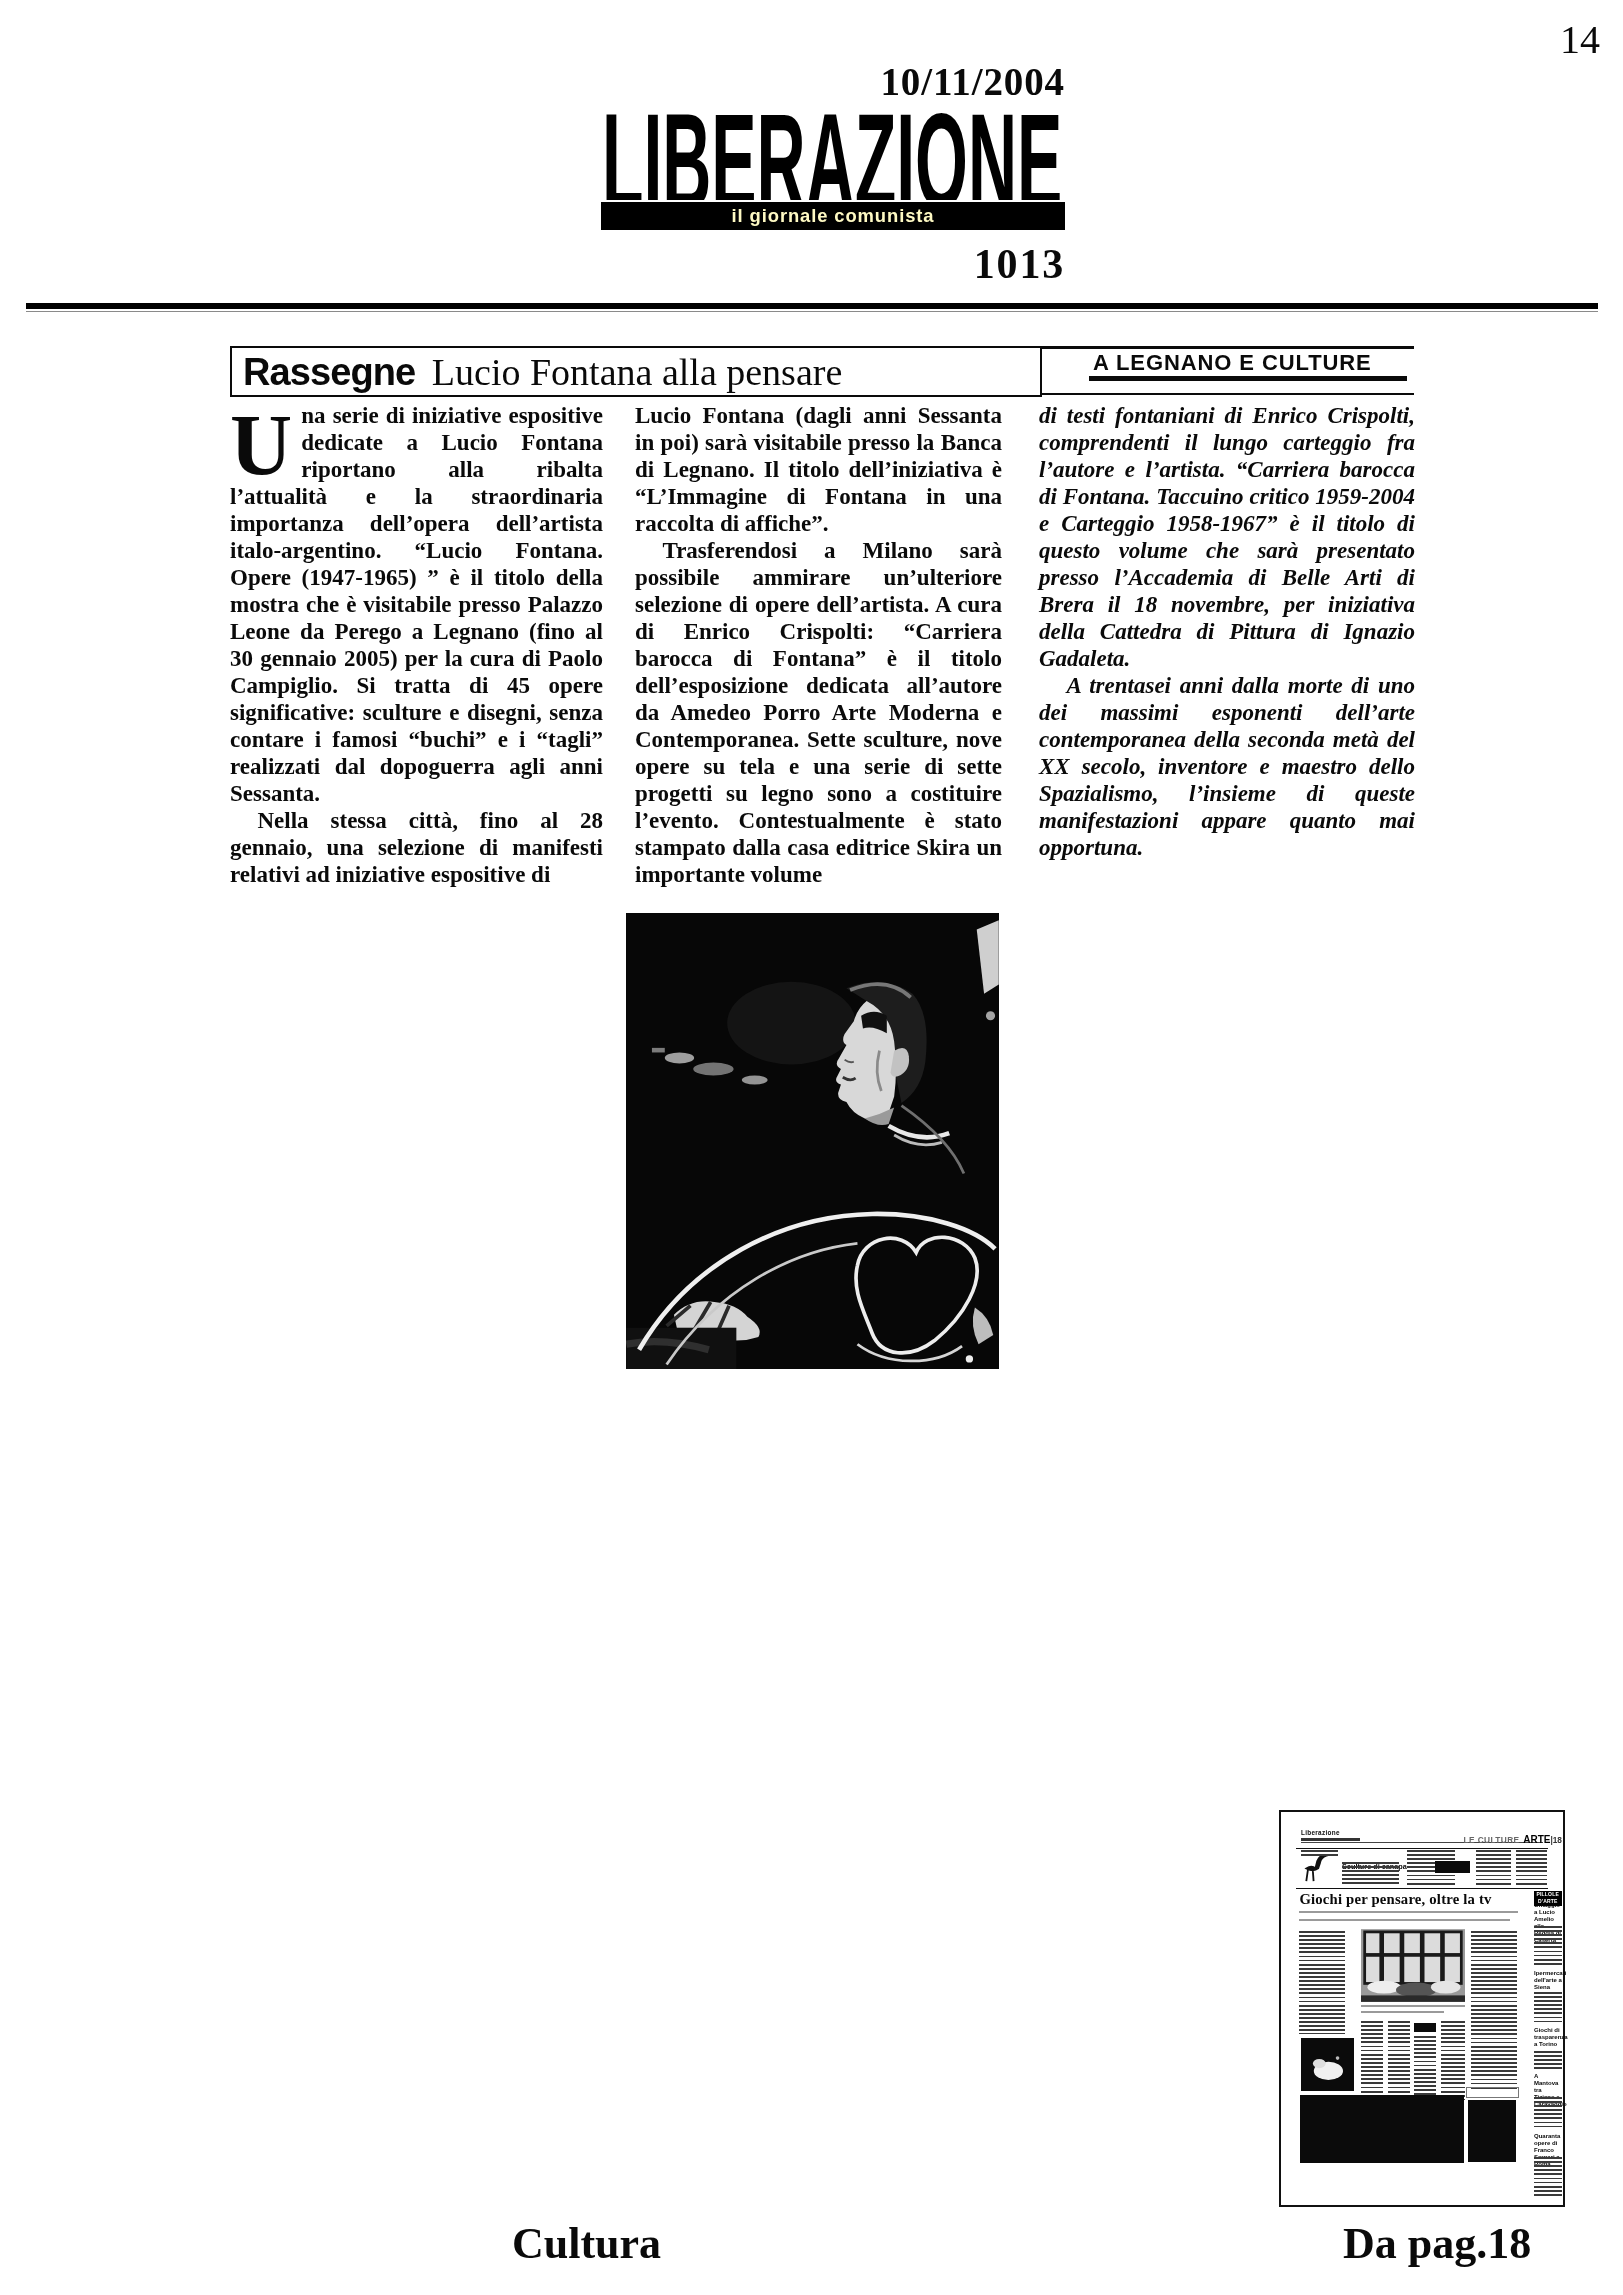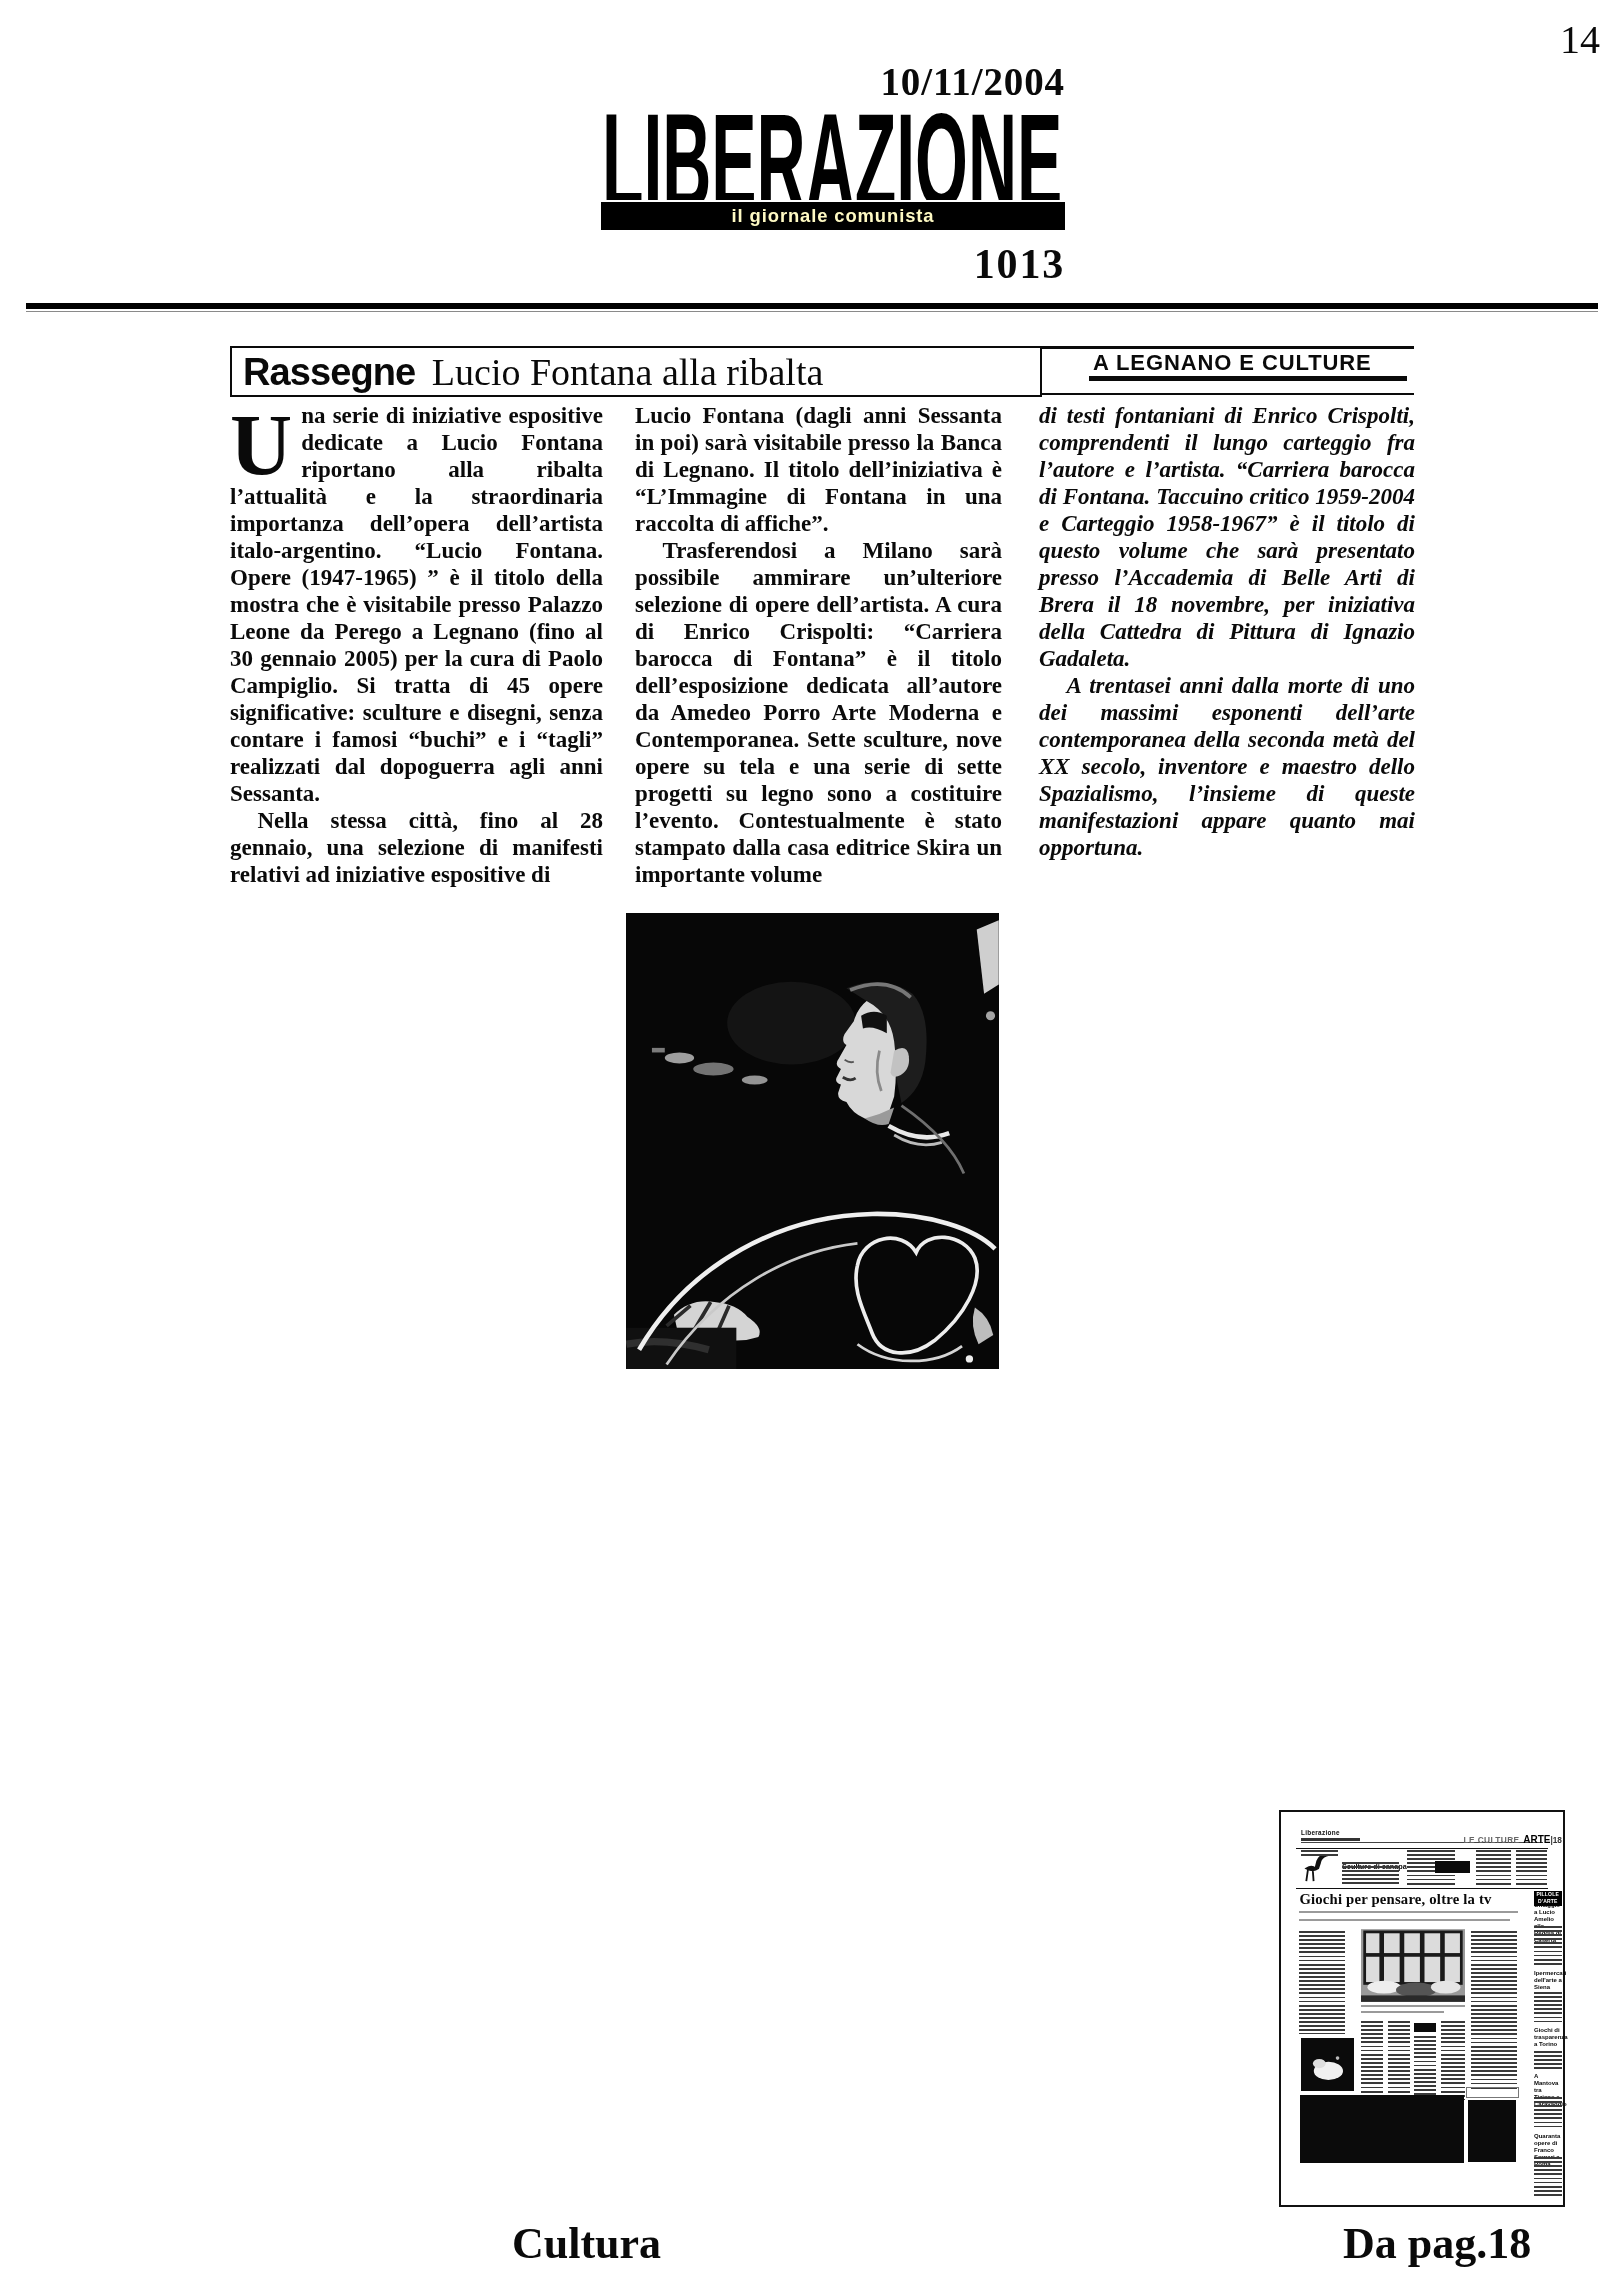--- a/index.html
+++ b/index.html
@@ -84,21 +84,21 @@
       </div>
     </div>
     <div class="issue">1013</div>
   </div>
 
   <div class="abs toprule"></div>
   <div class="abs toprule2"></div>
 
   <div class="abs titlebox">
     <span class="kickerword">Rassegne</span>
-    <span class="titletext">Lucio Fontana alla ribalta</span>
+    <span class="titletext">Lucio Fontana alla pensare</span>
   </div>
   <div class="abs hline-a"></div>
   <div class="abs dateline">A LEGNANO E CULTURE</div>
   <div class="abs dateline-rule"></div>
   <div class="abs hline-b"></div>
 
   <div class="abs col col1">
     <p><span class="dropcap">U</span><span>na serie di iniziative espositive dedicate a Lucio Fontana riportano alla ribalta l’attualità e la straordinaria importanza dell’opera dell’artista italo-argentino. “Lucio Fontana. Opere (1947-1965) ” è il titolo della mostra che è visitabile presso Palazzo Leone da Perego a Legnano (fino al 30 gennaio 2005) per la cura di Paolo Campiglio. Si tratta di 45 opere significative: sculture e disegni, senza contare i famosi “buchi” e i “tagli” realizzati dal dopoguerra agli anni Sessanta.</span></p>
     <p class="ind">Nella stessa città, fino al 28 gennaio, una selezione di manifesti relativi ad iniziative espositive di</p>
   </div>

